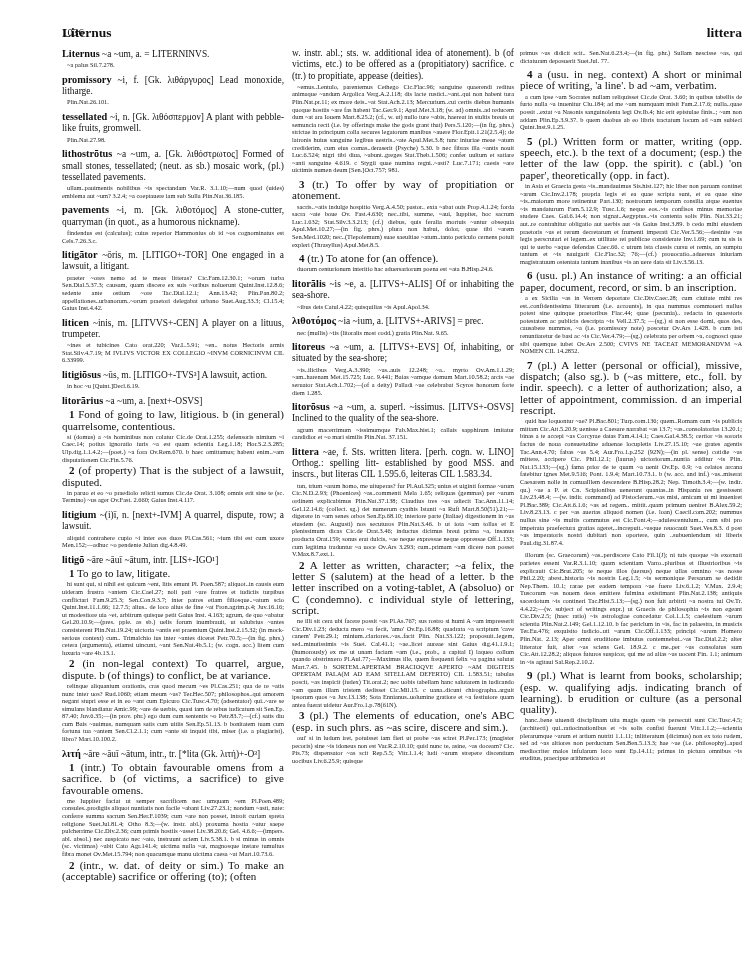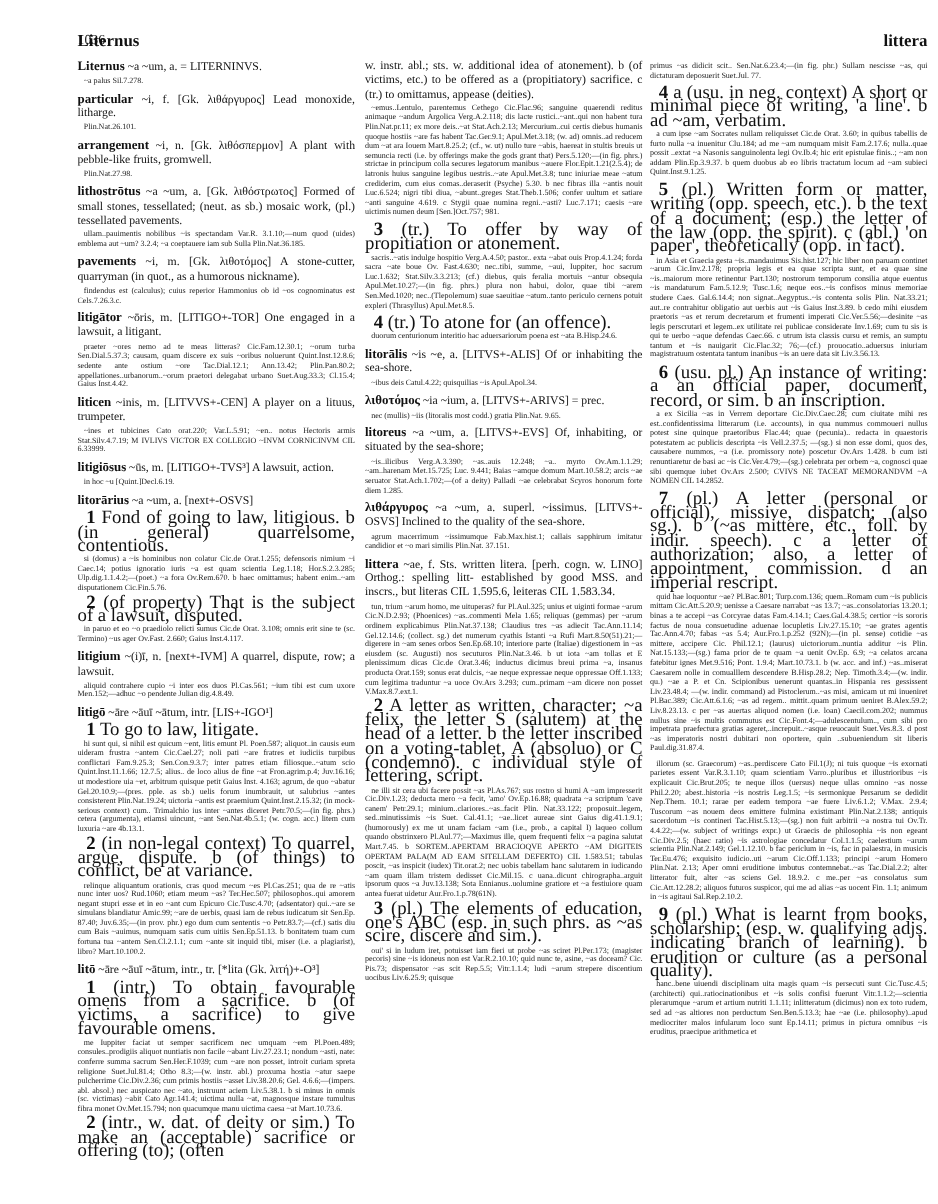--- a/index.html
+++ b/index.html
@@ -8,21 +8,21 @@
   .running-head { position: absolute; top: 25px; left: 0; width: 680px; height: 18px; }
   .rh-left { position: absolute; left: 0; top: 0; font-weight: bold; font-size: 13.5px; font-family: "Liberation Serif", serif; }
   .rh-center { position: absolute; left: 0; width: 680px; text-align: left; top: 1px; font-size: 11px; font-family: "Liberation Serif", serif; }
   .rh-right { position: absolute; right: 0; top: 0; font-weight: bold; font-size: 13.5px; font-family: "Liberation Serif", serif; }
   .col { position: absolute; top: 48px; width: 222px; height: 905px; overflow: hidden; }
   .col-1 { left: 0; }
   .col-2 { left: 230px; }
   .col-3 { left: 458px; }
   .entry { margin: 0 0 5px 0; }
   .def { font-family: "Liberation Serif", serif; font-size: 9.4px; line-height: 11.3px; text-align: justify; margin: 0; }
-  .sense { font-family: "Liberation Serif", serif; font-size: 15px; line-height: 11.3px; text-align: justify; margin: 2px 0 0 0; text-indent: 7px; }
+  .sense { font-family: "Liberation Serif", serif; font-size: 11px; line-height: 11.3px; text-align: justify; margin: 2px 0 0 0; text-indent: 7px; }
   .num { font-weight: bold; }
   .hw { font-weight: bold; font-size: 10.3px; }
   .quot { font-family: "Liberation Serif", serif; font-size: 6.4px; line-height: 7.6px; text-align: justify; margin: 1px 0 0 0; text-indent: 5px; color: #1a1a1a; }
   .quot.noindent { text-indent: 0; }
 </style>
 </head>
 <body>
 
 <div class="page">
   <div class="running-head">
@@ -30,25 +30,25 @@
     <span class="rh-center">1036</span>
     <span class="rh-right">littera</span>
   </div>
 
   <div class="col col-1">
       <div class="entry">
         <p class="def"><span class="hw">Liternus</span> ~a ~um, a. = LITERNINVS.</p>
         <p class="quot">~a palus Sil.7.278.</p>
       </div>
       <div class="entry">
-        <p class="def"><span class="hw">particular</span> ~i, f. [Gk. λιθάργυρος] Lead monoxide, litharge.</p>
+        <p class="def"><span class="hw">promissory</span> ~i, f. [Gk. λιθάργυρος] Lead monoxide, litharge.</p>
         <p class="quot">Plin.Nat.26.101.</p>
       </div>
       <div class="entry">
-        <p class="def"><span class="hw">arrangement</span> ~i, n. [Gk. λιθόσπερμον] A plant with pebble-like fruits, gromwell.</p>
+        <p class="def"><span class="hw">tessellated</span> ~i, n. [Gk. λιθόσπερμον] A plant with pebble-like fruits, gromwell.</p>
         <p class="quot">Plin.Nat.27.98.</p>
       </div>
       <div class="entry">
         <p class="def"><span class="hw">lithostrōtus</span> ~a ~um, a. [Gk. λιθόστρωτος] Formed of small stones, tessellated; (neut. as sb.) mosaic work, (pl.) tessellated pavements.</p>
         <p class="quot">ullam..pauimentis nobilibus ~is spectandam Var.R. 3.1.10;—num quod (uides) emblema aut ~um? 3.2.4; ~a coeptauere iam sub Sulla Plin.Nat.36.185.</p>
       </div>
       <div class="entry">
         <p class="def"><span class="hw">pavements</span> ~i, m. [Gk. λιθοτόμος] A stone-cutter, quarryman (in quot., as a humorous nickname).</p>
         <p class="quot">findendus est (calculus); cuius reperior Hammonius ob id ~os cognominatus est Cels.7.26.3.c.</p>
       </div>
@@ -76,29 +76,29 @@
         <p class="quot">aliquid contrahere cupio ~i inter eos duos Pl.Cas.561; ~ium tibi est cum uxore Men.152;—adhuc ~o pendente Julian dig.4.8.49.</p>
       </div>
       <div class="entry">
         <p class="def"><span class="hw">litigō</span> ~āre ~āuī ~ātum, intr. [LIS+-IGO¹]</p>
         <p class="sense"><span class="num">1</span> To go to law, litigate.</p>
         <p class="quot">hi sunt qui, si nihil est quicum ~ent, litis emunt Pl. Poen.587; aliquot..in causis eum uideram frustra ~antem Cic.Cael.27; noli pati ~are fratres et iudiciis turpibus conflictari Fam.9.25.3; Sen.Con.9.3.7; inter patres etiam filiosque..~atum scio Quint.Inst.11.1.66; 12.7.5; alius.. de loco alius de fine ~at Fron.agrim.p.4; Juv.16.16; ut modestiore uia ~et, arbitrum quisque petit Gaius Inst. 4.163; agrum, de quo ~abatur Gel.20.10.9;—(pres. pple. as sb.) uelis forum inumbrauit, ut salubrius ~antes consisterent Plin.Nat.19.24; uictoria ~antis est praemium Quint.Inst.2.15.32; (in mock-serious context) cum.. Trimalchio ius inter ~antes diceret Petr.70.5;—(in fig. phrs.) cetera (argumenta), etiamsi uincunt, ~ant Sen.Nat.4b.5.1; (w. cogn. acc.) litem cum luxuria ~are 4b.13.1.</p>
         <p class="sense"><span class="num">2</span> (in non-legal context) To quarrel, argue, dispute. b (of things) to conflict, be at variance.</p>
         <p class="quot">relinque aliquantum orationis, cras quod mecum ~es Pl.Cas.251; qua de re ~atis nunc inter uos? Rud.1060; etiam meum ~as? Ter.Hec.507; philosophos..qui amorem negant stupri esse et in eo ~ant cum Epicuro Cic.Tusc.4.70; (adsentator) qui..~are se simulans blandiatur Amic.99; ~are de uerbis, quasi iam de rebus iudicatum sit Sen.Ep. 87.40; Juv.6.35;—(in prov. phr.) ego dum cum sententis ~o Petr.83.7;—(cf.) satis diu cum Bais ~auimus, numquam satis cum uitiis Sen.Ep.51.13. b bonitatem tuam cum fortuna tua ~antem Sen.Cl.2.1.1; cum ~ante sit inquid tibi, miser (i.e. a plagiarist), libro? Mart.10.100.2.</p>
       </div>
       <div class="entry">
-        <p class="def"><span class="hw">litō</span> ~āre ~āuī ~ātum, intr., tr. [*lita (Gk. λιτή)+-O³]</p>
+        <p class="def"><span class="hw">λιτή</span> ~āre ~āuī ~ātum, intr., tr. [*lita (Gk. λιτή)+-O³]</p>
         <p class="sense"><span class="num">1</span> (intr.) To obtain favourable omens from a sacrifice. b (of victims, a sacrifice) to give favourable omens.</p>
         <p class="quot">me Iuppiter faciat ut semper sacrificem nec umquam ~em Pl.Poen.489; consules..prodigiis aliquot nuntiatis non facile ~abant Liv.27.23.1; nondum ~asti, nate: conferre summa sacrum Sen.Her.F.1039; cum ~are non posset, introit curiam spreta religione Suet.Jul.81.4; Otho 8.3;—(w. instr. abl.) proxuma hostia ~atur saepe pulcherrime Cic.Div.2.36; cum primis hostiis ~asset Liv.38.20.6; Gel. 4.6.6;—(impers. abl. absol.) nec auspicato nec ~ato, instruunt aciem Liv.5.38.1. b si minus in omnis (sc. victimas) ~abit Cato Agr.141.4; uictima nulla ~at, magnosque instare tumultus fibra monet Ov.Met.15.794; non quacumque manu uictima caesa ~at Mart.10.73.6.</p>
         <p class="sense"><span class="num">2</span> (intr., w. dat. of deity or sim.) To make an (acceptable) sacrifice or offering (to); (often</p>
       </div>
     </div>
   <div class="col col-2">
       <div class="entry">
-        <p class="def">w. instr. abl.; sts. w. additional idea of atonement). b (of victims, etc.) to be offered as a (propitiatory) sacrifice. c (tr.) to omittamus, appease (deities).</p>
+        <p class="def">w. instr. abl.; sts. w. additional idea of atonement). b (of victims, etc.) to be offered as a (propitiatory) sacrifice. c (tr.) to propitiate, appease (deities).</p>
         <p class="quot">~emus..Lentulo, parentemus Cethego Cic.Flac.96; sanguine quaerendi reditus animaque ~andum Argolica Verg.A.2.118; dis lacte rustici..~ant..qui non habent tura Plin.Nat.pr.11; ex more deis..~at Stat.Ach.2.13; Mercurium..cui certis diebus humanis quoque hostiis ~are fas habent Tac.Ger.9.1; Apul.Met.3.18; (w. ad) omnis..ad reducem dum ~at ara Iouem Mart.8.25.2; (cf., w. ut) nullo ture ~abis, haereat in stultis breuis ut semuncia recti (i.e. by offerings make the gods grant that) Pers.5.120;—(in fig. phrs.) strictae in principum colla secures legatorum manibus ~auere Flor.Epit.1.21(2.5.4); de latronis huius sanguine legibus uestris..~ate Apul.Met.3.8; tunc iniuriae meae ~atum crediderim, cum eius comas..deraserit (Psyche) 5.30. b nec fibras illa ~antis nouit Luc.6.524; nigri tibi diua, ~abunt..greges Stat.Theb.1.506; confer uultum et satiare ~anti sanguine 4.619. c Stygii quae numina regni..~asti? Luc.7.171; caesis ~are uictimis numen deum [Sen.]Oct.757; 981.</p>
       </div>
       <div class="entry">
         <p class="sense"><span class="num">3</span> (tr.) To offer by way of propitiation or atonement.</p>
         <p class="quot">sacris..~atis indulge hospitio Verg.A.4.50; pastor.. exta ~abat ouis Prop.4.1.24; forda sacra ~ate boue Ov. Fast.4.630; nec..tibi, summe, ~aui, Iuppiter, hoc sacrum Luc.1.632; Stat.Silv.3.3.213; (cf.) diebus, quis feralia mortuis ~antur obsequia Apul.Met.10.27;—(in fig. phrs.) plura non habui, dolor, quae tibi ~arem Sen.Med.1020; nec..(Tlepolemum) suae saeuitiae ~atum..tanto periculo cernens potuit expleri (Thrasyllus) Apul.Met.8.5.</p>
       </div>
       <div class="entry">
         <p class="sense"><span class="num">4</span> (tr.) To atone for (an offence).</p>
         <p class="quot">duorum centurionum interitio hac aduersariorum poena est ~ata B.Hisp.24.6.</p>
       </div>
@@ -108,21 +108,21 @@
       </div>
       <div class="entry">
         <p class="def"><span class="hw">λιθοτόμος</span> ~ia ~ium, a. [LITVS+-ARIVS] = prec.</p>
         <p class="quot">nec (mullis) ~iis (litoralis most codd.) gratia Plin.Nat. 9.65.</p>
       </div>
       <div class="entry">
         <p class="def"><span class="hw">litoreus</span> ~a ~um, a. [LITVS+-EVS] Of, inhabiting, or situated by the sea-shore;</p>
         <p class="quot">~is..ilicibus Verg.A.3.390; ~as..auis 12.248; ~a.. myrto Ov.Am.1.1.29; ~am..harenam Met.15.725; Luc. 9.441; Baias ~amque domum Mart.10.58.2; arcis ~ae seruator Stat.Ach.1.702;—(of a deity) Palladi ~ae celebrabat Scyros honorum forte diem 1.285.</p>
       </div>
       <div class="entry">
-        <p class="def"><span class="hw">λιθάργυρος</span> ~a ~um, a. superl. ~issimus. [LITVS+-OSVS] Inclined to the quality of the sea-shore.</p>
+        <p class="def"><span class="hw">litorōsus</span> ~a ~um, a. superl. ~issimus. [LITVS+-OSVS] Inclined to the quality of the sea-shore.</p>
         <p class="quot">agrum macerrimum ~issimumque Fab.Max.hist.1; callais sapphirum imitatur candidior et ~o mari similis Plin.Nat. 37.151.</p>
       </div>
       <div class="entry">
         <p class="def"><span class="hw">littera</span> ~ae, f. Sts. written litera. [perh. cogn. w. LINO] Orthog.: spelling litt- established by good MSS. and inscrs., but literas CIL 1.595.6, leiteras CIL 1.583.34.</p>
         <p class="quot">tun, trium ~arum homo, me uituperas? fur Pl.Aul.325; unius et uiginti formae ~arum Cic.N.D.2.93; (Phoenices) ~as..commenti Mela 1.65; reliquas (gemmas) per ~arum ordinem explicabimus Plin.Nat.37.138; Claudius tres ~as adiecit Tac.Ann.11.14; Gel.12.14.6; (collect. sg.) det numerum cyathis Istanti ~a Rufi Mart.8.50(51).21;—digerere in ~am senes orbos Sen.Ep.68.10; interiore parte (Italiae) digestionem in ~as eiusdem (sc. Augusti) nos secuturos Plin.Nat.3.46. b ut iota ~am tollas et E plenissimum dicas Cic.de Orat.3.46; inductus dicimus breui prima ~a, insanus producta Orat.159; sonus erat dulcis, ~ae neque expressae neque oppressae Off.1.133; cum legitima traduntur ~a uoce Ov.Ars 3.293; cum..primam ~am dicere non posset V.Max.8.7.ext.1.</p>
         <p class="sense"><span class="num">2</span> A letter as written, character; ~a felix, the letter S (salutem) at the head of a letter. b the letter inscribed on a voting-tablet, A (absoluo) or C (condemno). c individual style of lettering, script.</p>
         <p class="quot">ne illi sit cera ubi facere possit ~as Pl.As.767; sus rostro si humi A ~am impresserit Cic.Div.1.23; deducta mero ~a fecit, 'amo' Ov.Ep.16.88; quadrata ~a scriptum 'cave canem' Petr.29.1; minium..clariores..~as..facit Plin. Nat.33.122; proposuit..legem, sed..minutissimis ~is Suet. Cal.41.1; ~ae..licet aureae sint Gaius dig.41.1.9.1; (humorously) ex me ut unam faciam ~am (i.e., prob., a capital I) laqueo collum quando obstrinxero Pl.Aul.77;—Maximus ille, quem frequenti felix ~a pagina salutat Mart.7.45. b SORTEM..APERTAM BRACIOQVE APERTO ~AM DIGITEIS OPERTAM PALA(M AD EAM SITELLAM DEFERTO) CIL 1.583.51; tabulas poscit, ~as inspicit (iudex) Tit.orat.2; nec uobis tabellam hanc salutarem in iudicando ~am quam illam tristem dedisset Cic.Mil.15. c uana..dicunt chirographa..arguit ipsorum quos ~a Juv.13.138; Sota Ennianus..uolumine gratiore et ~a festiuiore quam antea fuerat uidetur Aur.Fro.1.p.78(61N).</p>
         <p class="sense"><span class="num">3</span> (pl.) The elements of education, one's ABC (esp. in such phrs. as ~as scire, discere and sim.).</p>
         <p class="quot">oui' si in ludum iret, potuisset iam fieri ut probe ~as sciret Pl.Per.173; (magister pecoris) sine ~is idoneus non est Var.R.2.10.10; quid nunc te, asine, ~as doceam? Cic. Pis.73; dispensator ~as scit Rep.5.5; Vitr.1.1.4; ludi ~arum strepere discentium uocibus Liv.6.25.9; quisque</p>
       </div>

